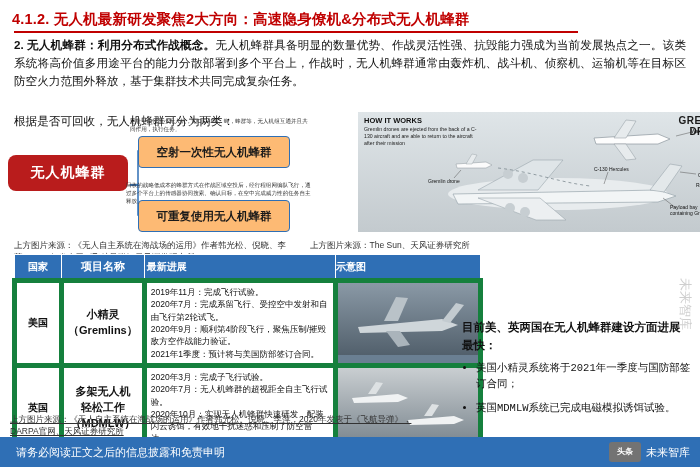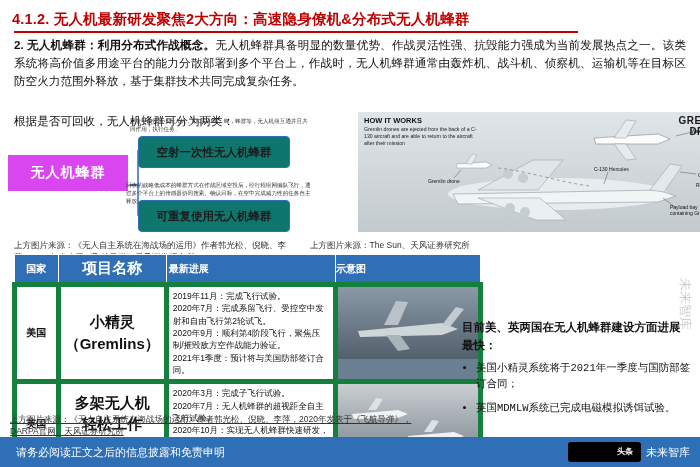--- a/index.html
+++ b/index.html
@@ -30,27 +30,27 @@
   .para b{font-weight:bold;}
 
   .para2{
     position:absolute;left:14px;top:112px;width:300px;
     font-size:11.6px;line-height:1.5;color:#111;
   }
 
   
   .mm-root{
     position:absolute;left:8px;top:155px;width:120px;height:36px;
-    background:#d946ef;border-radius:0;color:#fff;
+    background:#b91c1c;border-radius:8px;color:#fff;
     font-size:14px;font-weight:bold;display:flex;align-items:center;justify-content:center;
     letter-spacing:1px;
   }
   .mm-node{
     position:absolute;width:150px;height:30px;
-    border:1.5px solid #2f6fb5;border-radius:4px;background:#0f766e;
+    border:1.5px solid #2f6fb5;border-radius:4px;background:#fdba74;
     font-size:11.5px;font-weight:bold;color:#1a1a1a;
     display:flex;align-items:center;justify-content:center;
   }
   .mm-n1{left:138px;top:136px;}
   .mm-n2{left:138px;top:200px;}
   .mm-lines{position:absolute;left:130px;top:130px;width:20px;height:110px;}
 
   
   .img-gremlin{
     position:absolute;left:310px;top:112px;width:376px;height:120px;
@@ -68,21 +68,21 @@
     border-collapse:collapse;font-size:8.5px;color:#111;
   }
   .tbl th{
     background:#2f6fb5;color:#fff;font-size:10px;font-weight:bold;
     padding:4px 2px;text-align:left;border:1px solid #ffffff;
   }
   .tbl td{
     border:5px solid #15803d;padding:3px 4px;vertical-align:top;line-height:1.45;
   }
   .tbl .c-country{width:34px;text-align:center;font-size:10px;font-weight:bold;vertical-align:middle;}
-  .tbl .c-proj{width:62px;text-align:center;font-size:15px;font-weight:bold;vertical-align:middle;}
+  .tbl .c-proj{width:62px;text-align:center;font-size:11px;font-weight:bold;vertical-align:middle;}
   .tbl .c-prog{width:178px;}
   .tbl .c-pic{width:140px;padding:0;height:72px;background:#6a7f92;position:relative;overflow:hidden;}
 
   
   .rt-lead{
     position:absolute;left:462px;top:318px;width:228px;
     font-size:11.5px;line-height:1.6;color:#111;font-weight:bold;
   }
   .rt-bullets{
     position:absolute;left:462px;top:360px;width:230px;
@@ -95,23 +95,23 @@
   .footer{
     position:absolute;left:0;bottom:0;width:700px;height:30px;background:#2f6fb5;
   }
   .footer-text{
     position:absolute;left:16px;top:8px;color:#fff;font-size:11px;
   }
   .brand{
     position:absolute;right:10px;top:5px;display:flex;align-items:center;gap:5px;
   }
   .brand-sq{
-    width:32px;height:20px;border-radius:3px;background:#000000;color:#fff;
+    width:32px;height:20px;border-radius:3px;background:#737373;color:#fff;
     font-size:8px;font-weight:bold;display:flex;align-items:center;justify-content:center;
-    line-height:1;text-align:center;padding-left:41px;
+    line-height:1;text-align:center;
   }
   .brand-txt{color:#fff;font-size:11px;}
   .watermark{
     position:absolute;right:6px;top:330px;color:#cfcfcf;font-size:13px;
     transform:rotate(90deg);transform-origin:right top;white-space:nowrap;
   }
 
   
   .gx-title{position:absolute;left:6px;top:4px;font-size:7.5px;font-weight:bold;color:#111;}
   .gx-sub{position:absolute;left:6px;top:14px;width:120px;font-size:5.2px;color:#222;line-height:1.3;}

